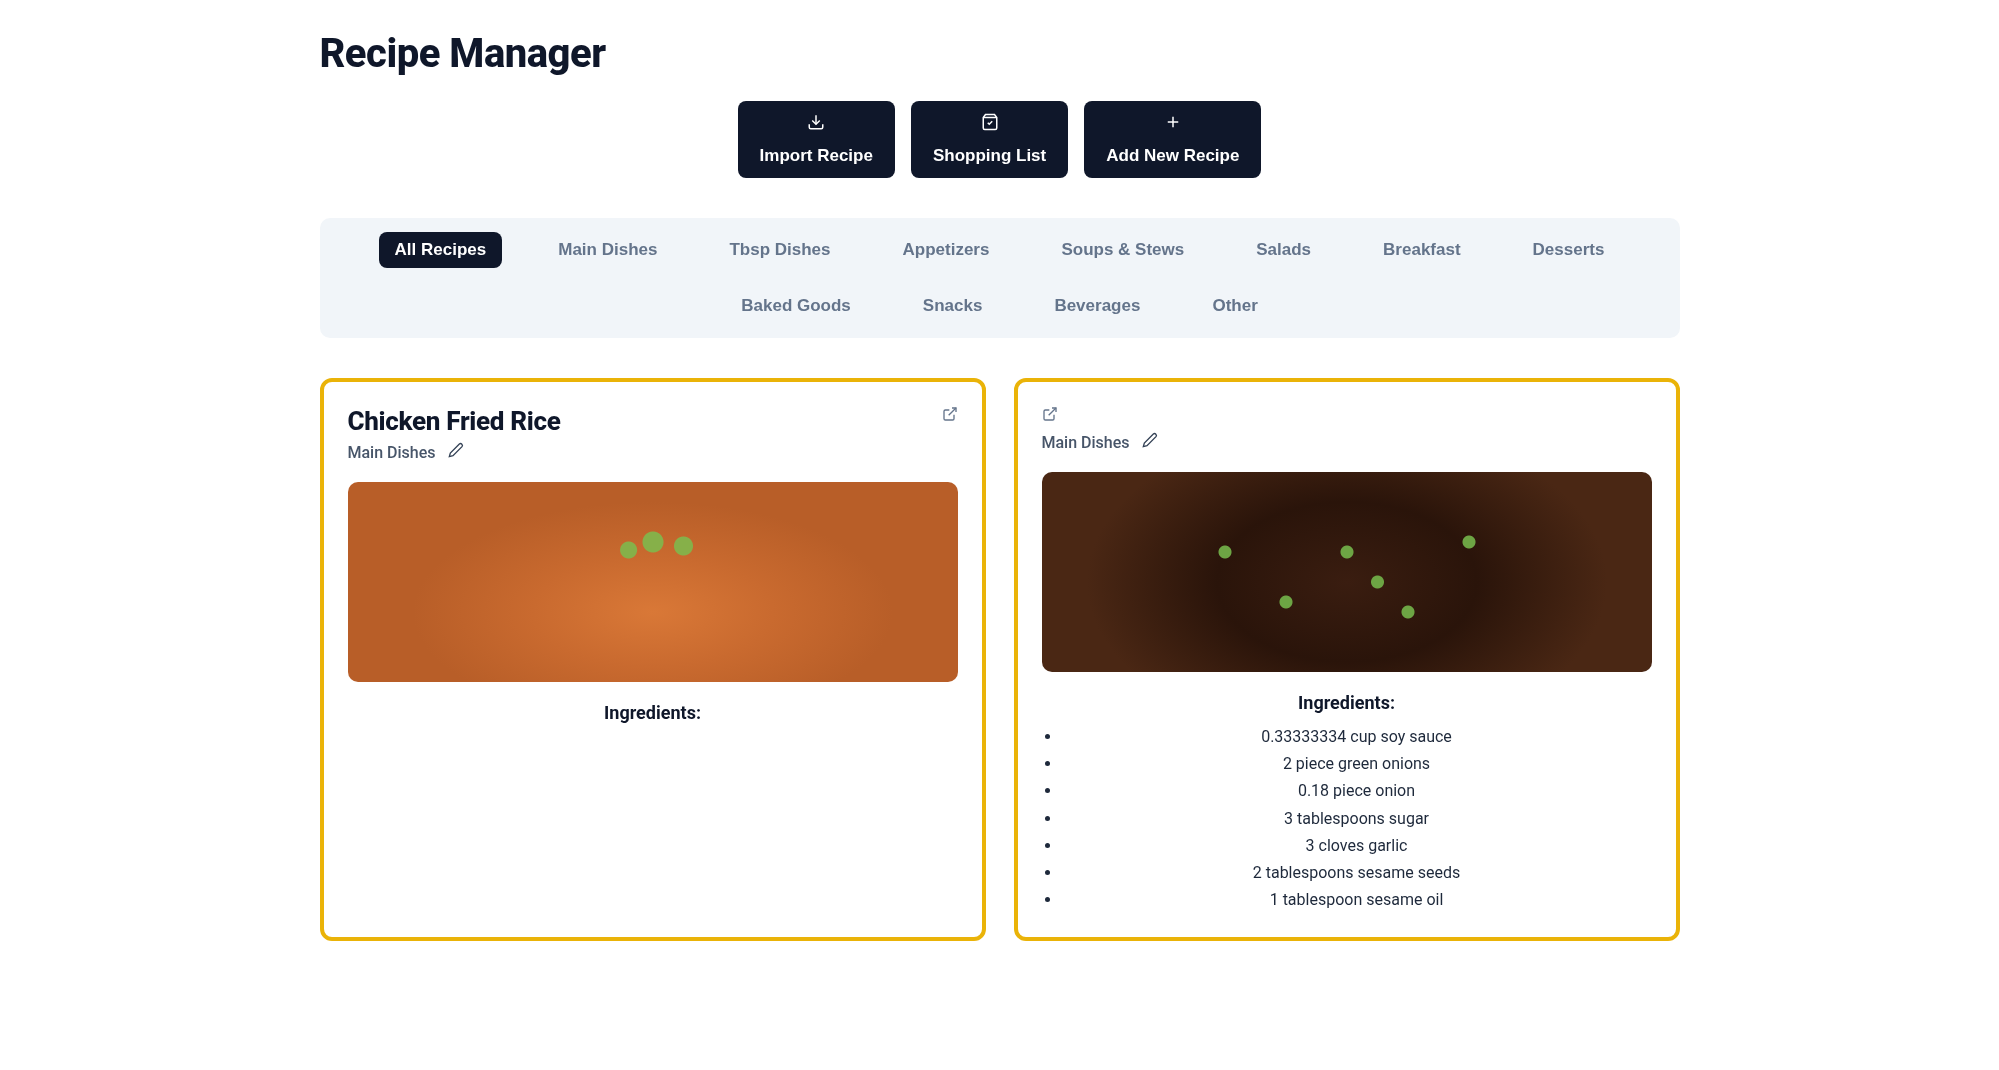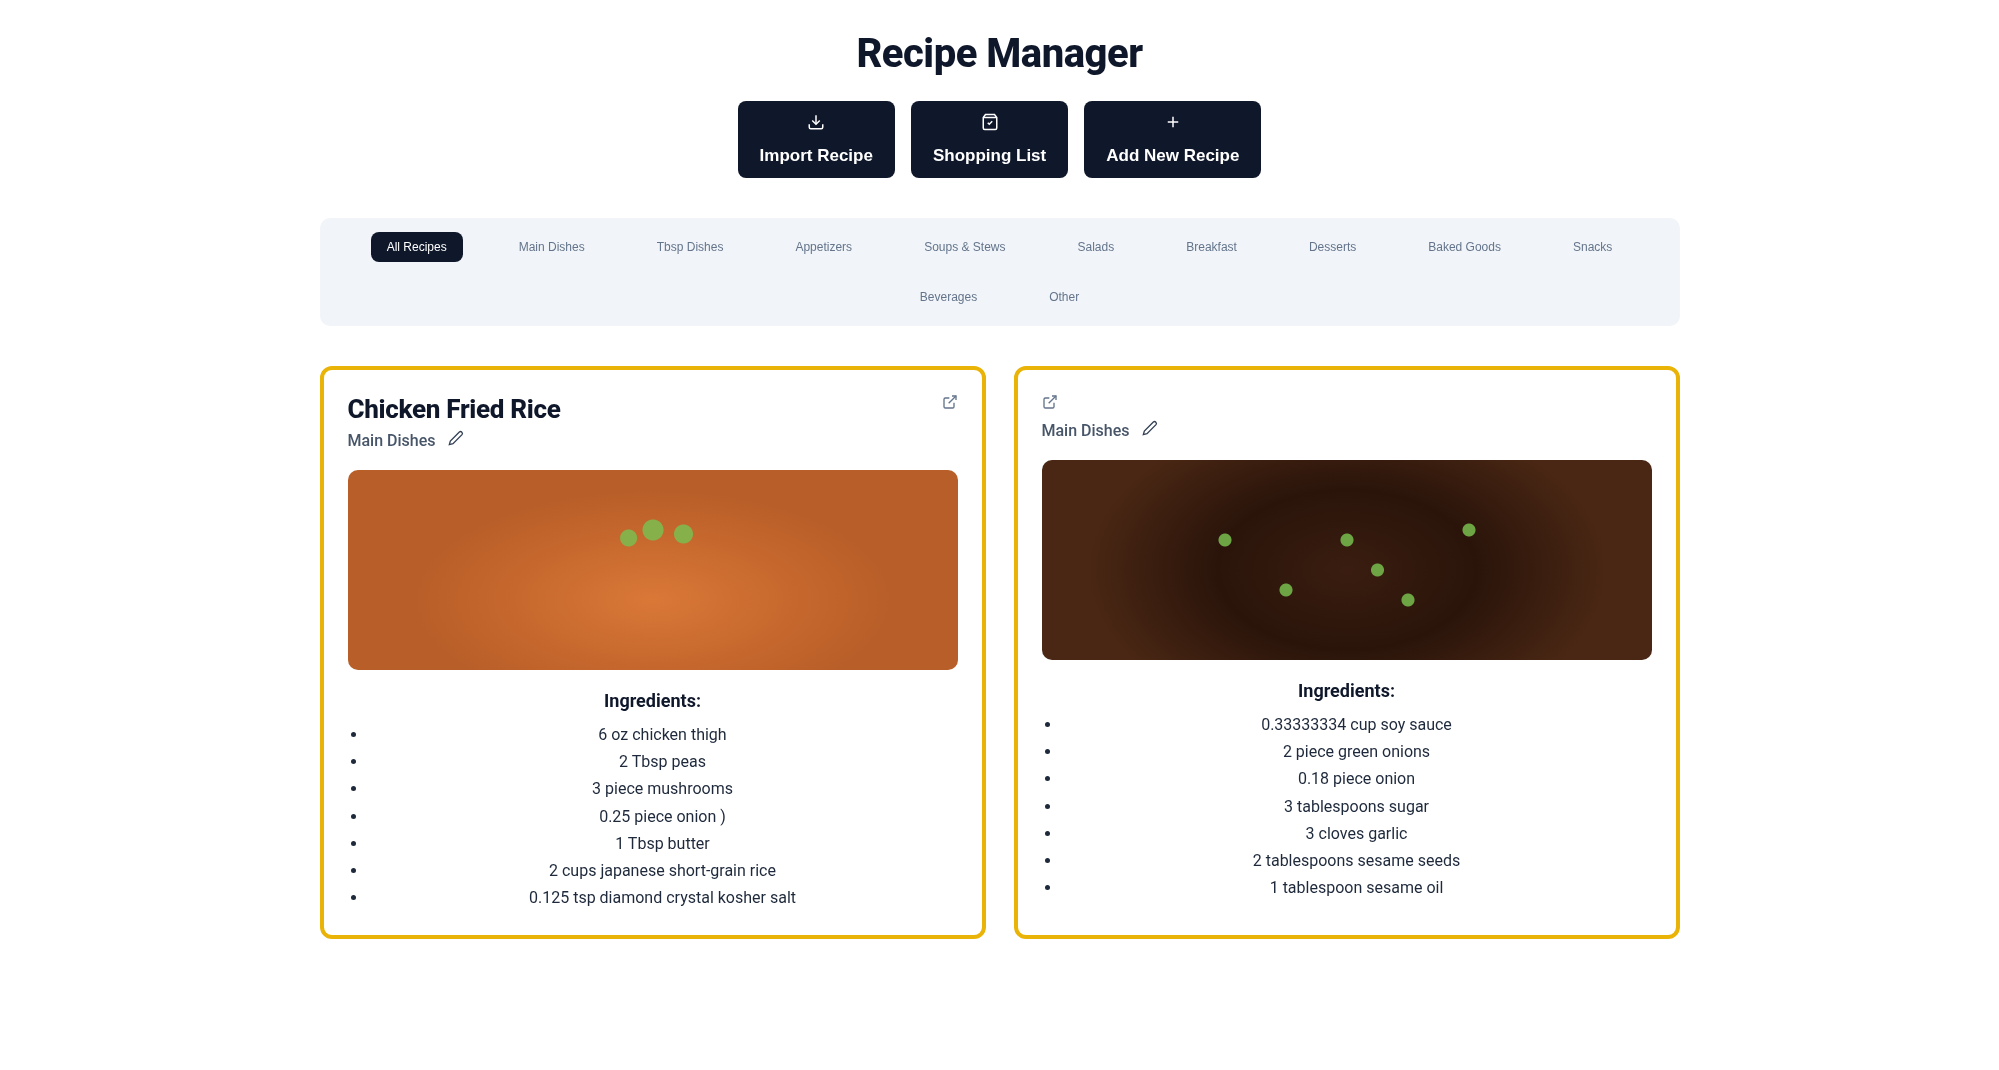--- a/index.html
+++ b/index.html
@@ -10,21 +10,21 @@
       padding: 30px 0;
     }
     .container {
       max-width: 1400px;
       margin: 0 auto;
       padding: 0 20px;
     }
     .page-title {
       font-size: 40px;
       font-weight: 800;
-      text-align: center;
+      text-align: left;
       color: #0f172a;
       margin-bottom: 24px;
       letter-spacing: -0.5px;
     }
     .toolbar {
       display: flex;
       justify-content: center;
       gap: 16px;
       margin-bottom: 40px;
     }
@@ -48,22 +48,22 @@
       border-radius: 10px;
       padding: 14px 18px;
       display: flex;
       flex-wrap: wrap;
       justify-content: center;
       column-gap: 40px;
       row-gap: 20px;
       margin-bottom: 40px;
     }
     .tab {
-      font-size: 12px;
-      font-weight: 400;
+      font-size: 17px;
+      font-weight: 700;
       color: #64748b;
       padding: 8px 16px;
       border-radius: 8px;
       cursor: pointer;
       border: none;
       background: transparent;
     }
     .tab.active {
       background: #0f172a;
       color: #ffffff;
@@ -221,29 +221,20 @@
             </svg></span>
         </div>
         <div class="category-row">
           <a class="category-link">Main Dishes</a>
           <span><svg class="pencil-icon" viewBox="0 0 24 24">
               <path d="M17 3a2.85 2.85 0 0 1 4 4L7.5 20.5 2 22l1.5-5.5Z"></path>
             </svg></span>
         </div>
         <div class="recipe-image img-fried-rice"></div>
         <div class="ingredients-heading">Ingredients:</div>
-        <ul class="ingredients-list">
-          <li>6 oz chicken thigh</li>
-          <li>2 Tbsp peas</li>
-          <li>3 piece mushrooms</li>
-          <li>0.25 piece onion )</li>
-          <li>1 Tbsp butter</li>
-          <li>2 cups japanese short-grain rice</li>
-          <li>0.125 tsp diamond crystal kosher salt</li>
-        </ul>
       </div>
       <div class="recipe-card">
         <div class="card-header">
           <span><svg class="external-icon" viewBox="0 0 24 24">
               <path d="M18 13v6a2 2 0 0 1-2 2H5a2 2 0 0 1-2-2V8a2 2 0 0 1 2-2h6"></path>
               <polyline points="15 3 21 3 21 9"></polyline>
               <line x1="10" y1="14" x2="21" y2="3"></line>
             </svg></span>
         </div>
         <div class="category-row">

